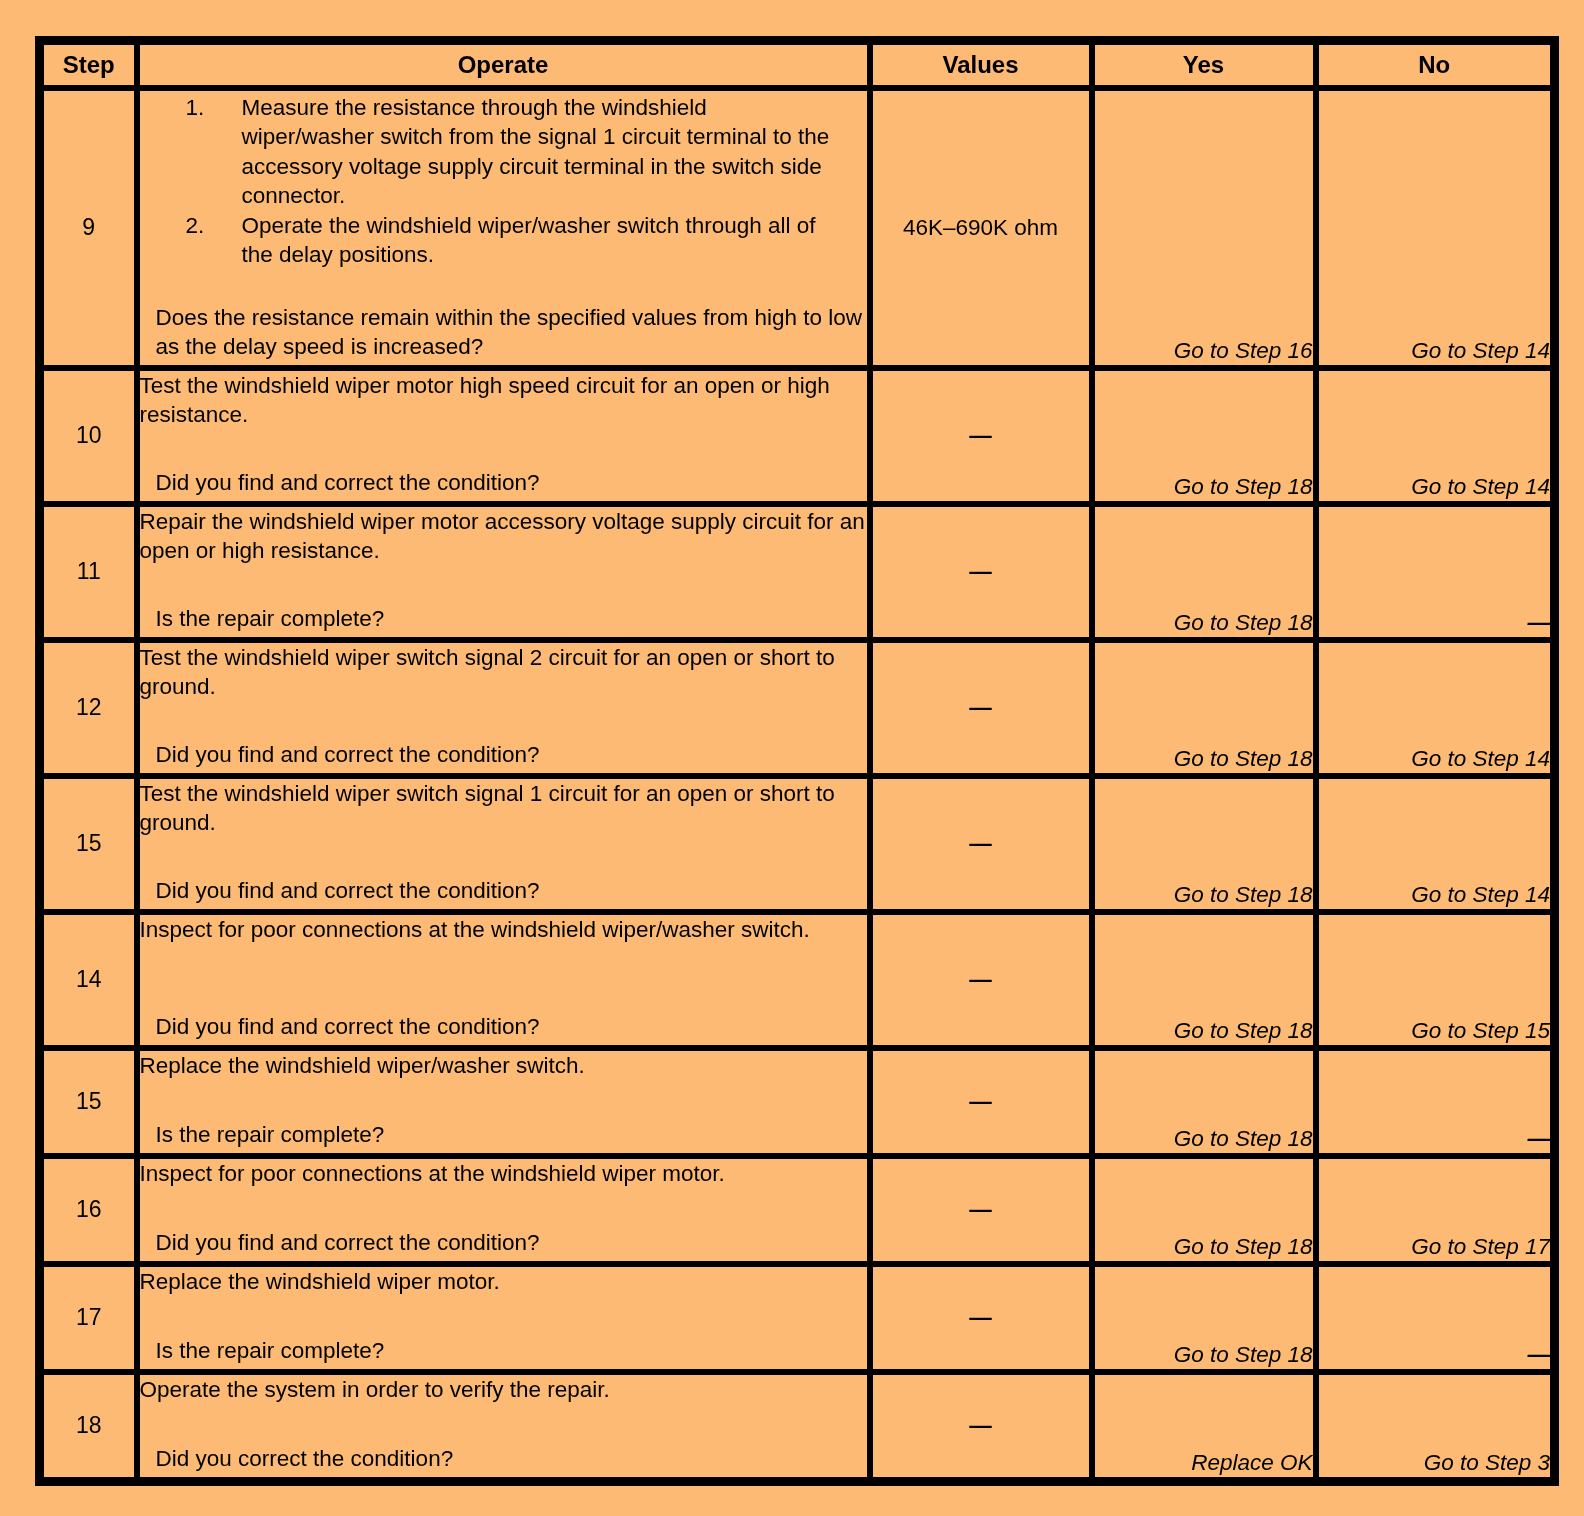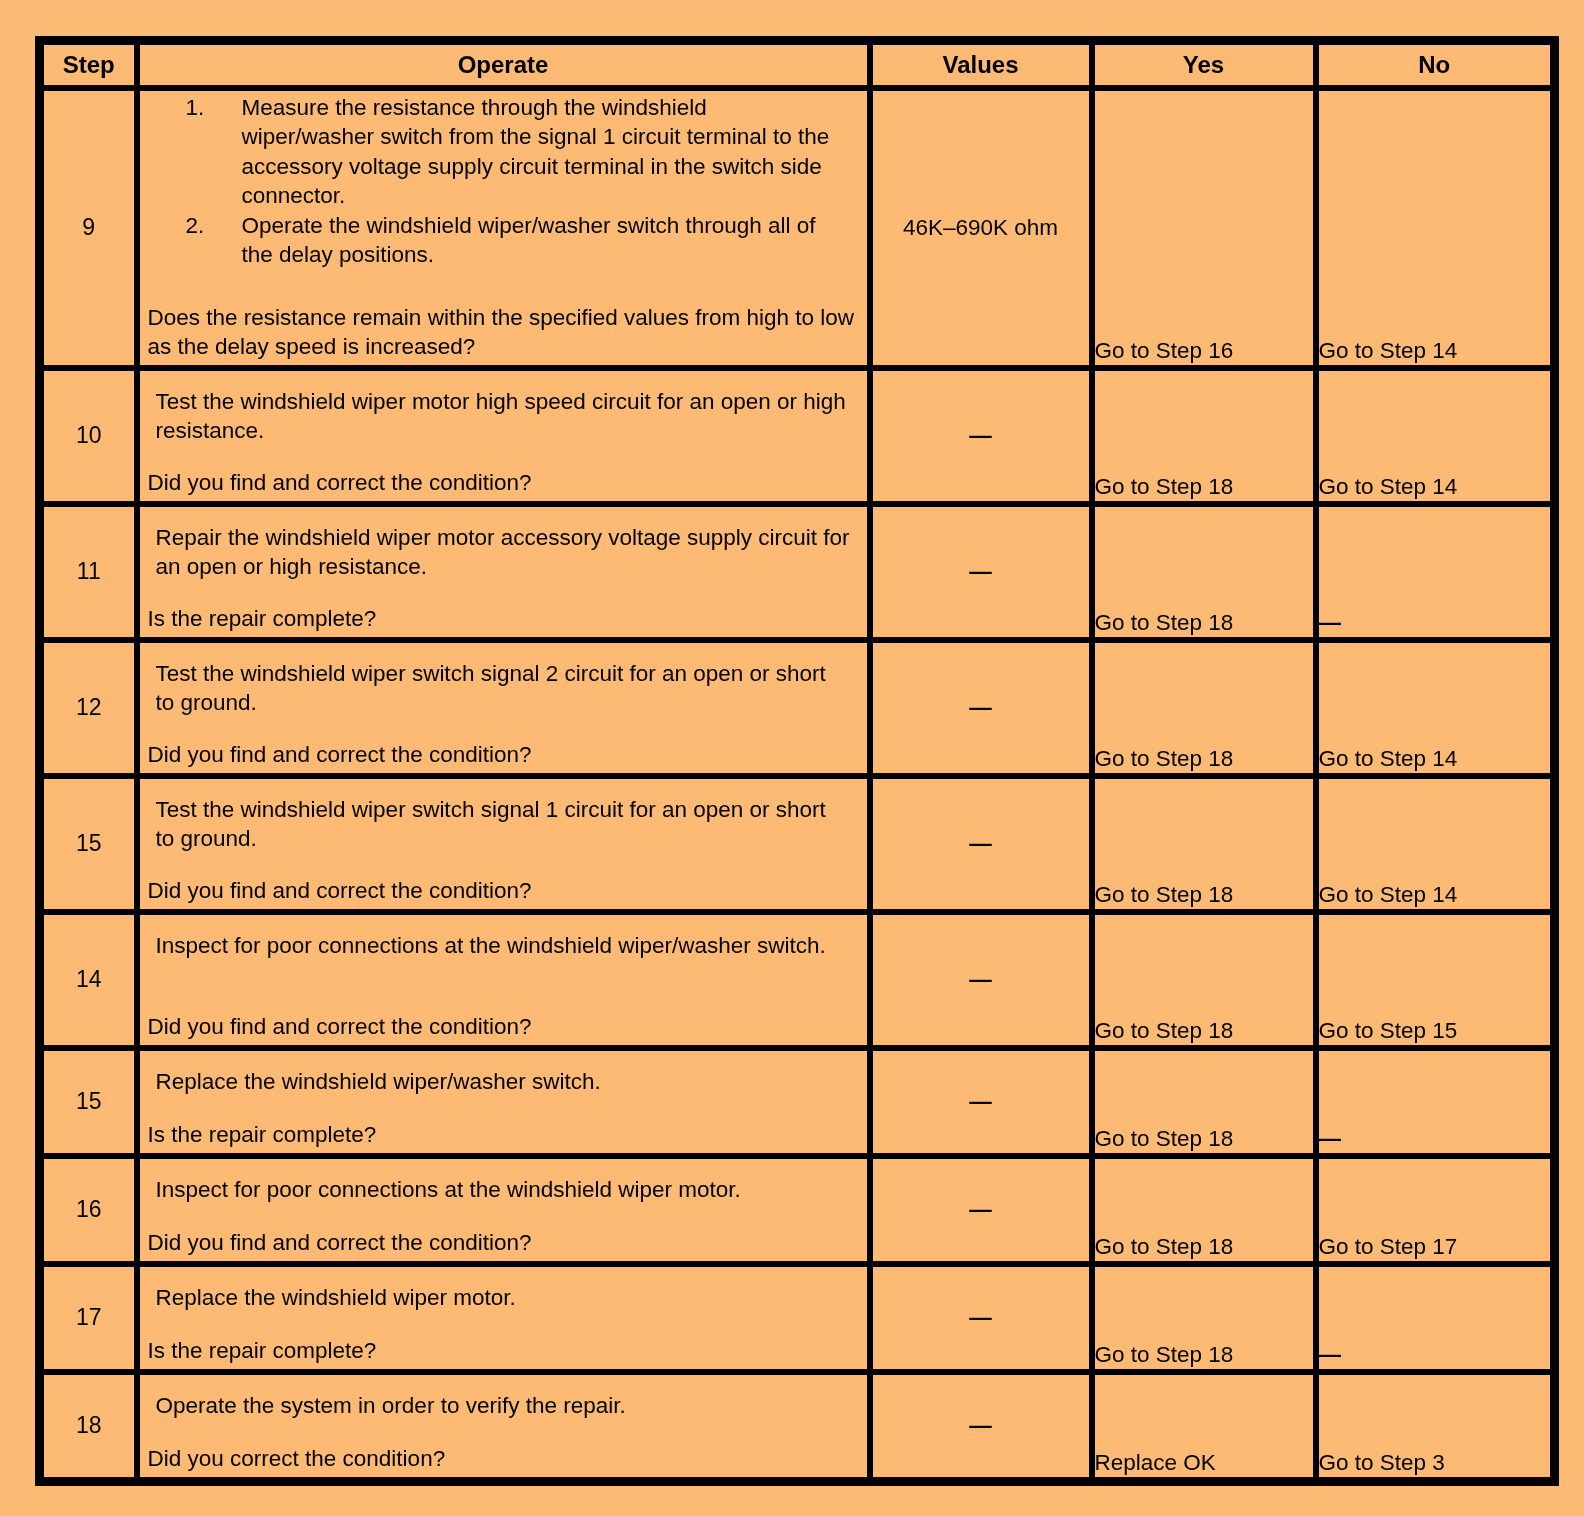--- a/index.html
+++ b/index.html
@@ -18,24 +18,24 @@
     padding:0;
     color:#000;
   }
   th.hdr{
     font-size:24px;font-weight:bold;height:40px;
     text-align:center;vertical-align:middle;
   }
   td{font-size:22.5px;line-height:1.3;vertical-align:top;}
   td.c-step{text-align:center;vertical-align:middle;font-size:23px;}
   td.c-action{position:relative;padding:5px 8px 42px 8px;}
-  .action-text{margin:16px;}
-  .question{position:absolute;left:8px;right:4px;bottom:4px;}
+  .action-text{margin:0;}
+  .question{position:absolute;left:16px;right:4px;bottom:4px;}
   td.c-values{text-align:center;vertical-align:middle;}
-  td.c-yes, td.c-no{text-align:left;vertical-align:bottom;padding-bottom:7px;}
+  td.c-yes, td.c-no{text-align:right;vertical-align:bottom;padding-bottom:7px;font-style:italic;}
   tr.r-tall td{height:274px;}
   tr.r-mid td{height:130px;}
   tr.r-short td{height:102px;}
   ol.steps{list-style:none;margin:2px 0 0 0;padding:0 0 0 46px;}
   .oli{display:flex;margin-bottom:1px;}
   .num{flex:0 0 56px;width:56px;}
   .txt{flex:0 1 auto;max-width:600px;}
   .dashcell{font-weight:bold;}
 </style>
 </head>

